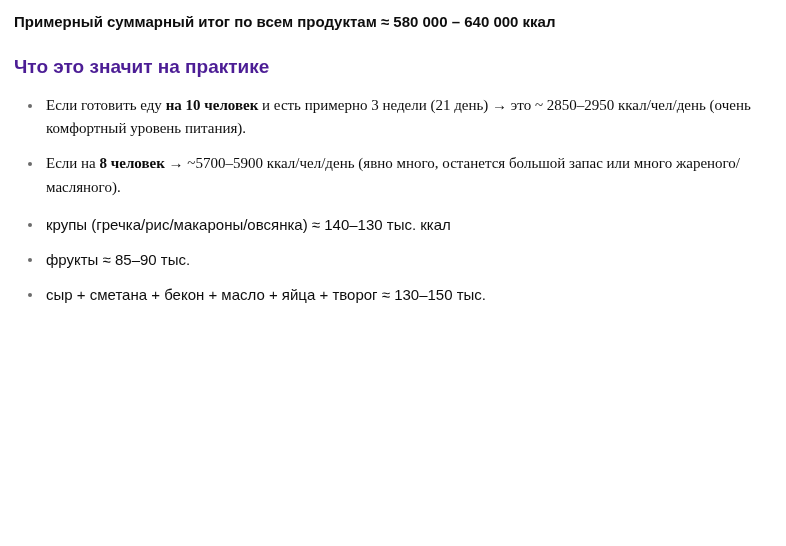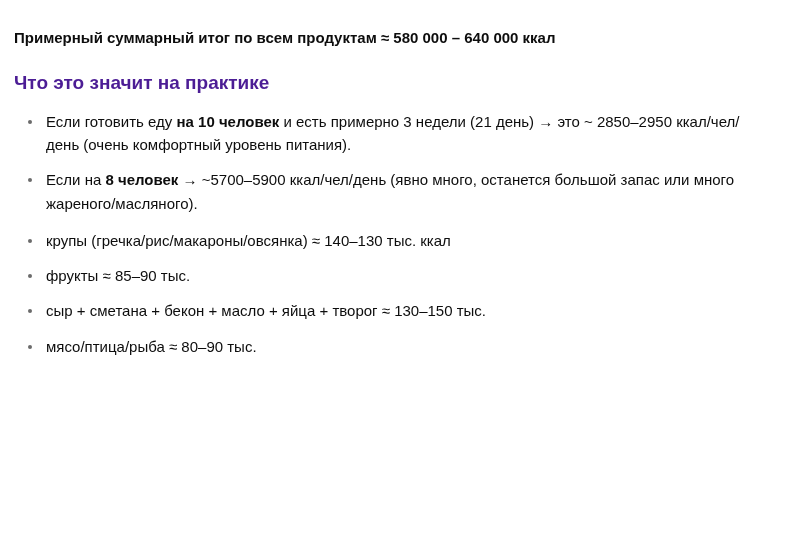--- a/index.html
+++ b/index.html
@@ -11,21 +11,21 @@
     width: 786px;
     height: 546px;
     font-family: "Liberation Sans", sans-serif;
     color: #0d0d0d;
     -webkit-font-smoothing: antialiased;
   }
   .page {
     width: 786px;
     height: 546px;
     box-sizing: border-box;
-    padding: 26px 14px 0 14px;
+    padding: 10px 14px 0 14px;
     overflow: hidden;
   }
   .para {
     font-size: 15px;
     line-height: 1.55;
     margin: 0 0 14px 0;
     color: #0d0d0d;
   }
   .para.tight {
     margin-bottom: 16px;
@@ -61,20 +61,21 @@
     position: absolute;
     left: 14px;
     top: 10px;
     width: 4px;
     height: 4px;
     background: #6b6b6b;
     border-radius: 50%;
   }
   .group-gap {
     margin-bottom: 18px;
+    font-family: Liberation Serif, serif;
   }
   .lead-line {
     font-size: 15px;
     line-height: 1.55;
     margin: 0 0 12px 0;
   }
 </style>
 </head>
 <body>
 
@@ -100,18 +101,15 @@
   <ul class="bullets">
     <li>
       <span>крупы (гречка/рис/макароны/овсянка) ≈ 140–130 тыс. ккал</span>
     </li>
     <li>
       <span>фрукты ≈ 85–90 тыс.</span>
     </li>
     <li>
       <span>сыр + сметана + бекон + масло + яйца + творог ≈ 130–150 тыс.</span>
     </li>
-    <li>
-      <span>мясо/птица/рыба ≈ 80–90 тыс.</span>
-    </li>
   </ul>
 
 </div>
 
 </body></html>

